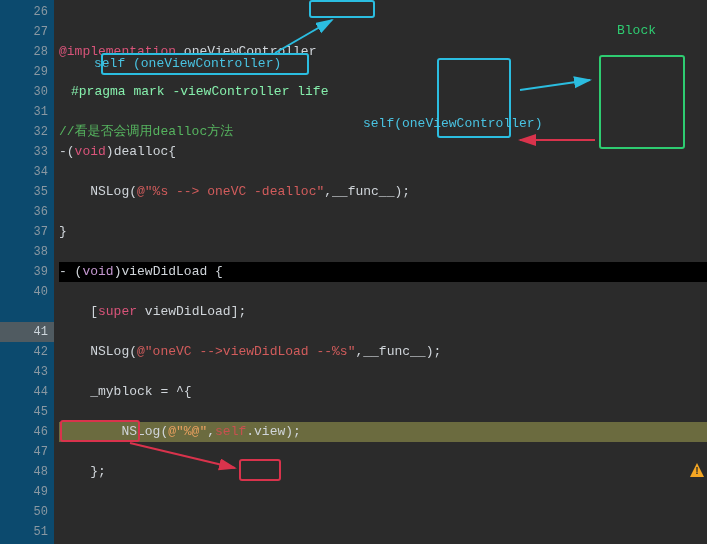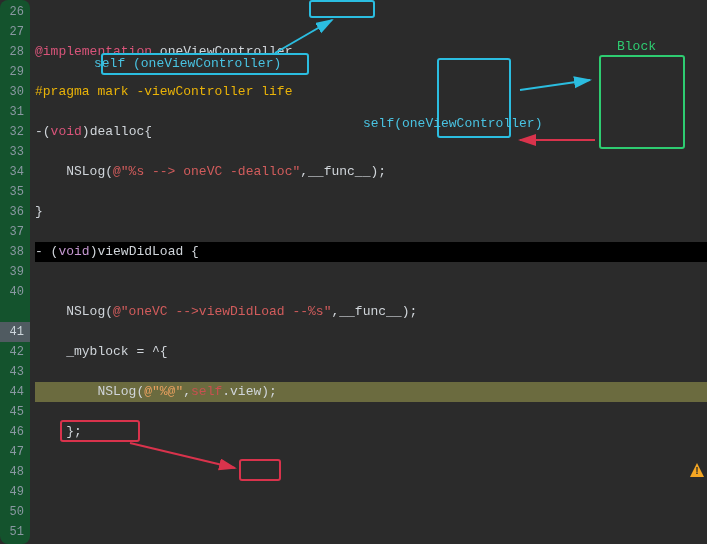--- a/index.html
+++ b/index.html
@@ -15,25 +15,24 @@
       width: 707px;
       height: 544px;
       overflow: hidden;
       position: relative;
     }
     .editor {
       display: flex;
       height: 100%;
     }
     .gutter {
-      background: #14532d;
-      width: 30px;
+      background: #0c4a6e;
+      width: 54px;
       flex-shrink: 0;
       padding-top: 2px;
-      border-radius: 8px;
     }
     .line-num {
       color: #8a98a2;
       text-align: right;
       padding-right: 6px;
       height: 20px;
       line-height: 20px;
       font-size: 12px;
     }
     .line-num.current {
@@ -57,21 +56,21 @@
     }
     .code-line.highlight-yellow {
       background: #6b6b3f;
     }
     .kw-red { color: #d9547a; }
     .kw-purple { color: #c597d0; }
     .str-red { color: #d25c5c; }
     .str-orange { color: #e8a05f; }
     .comment-green { color: #56b45f; }
     .comment-red { color: #c95050; }
-    .pragma-orange { color: #eab308; }
+    .pragma-orange { color: #86efac; margin-left: 12px; }
     .white { color: #d0d5da; }
     .type-cyan { color: #67c8d3; }
 
     .box-cyan {
       position: absolute;
       border: 2px solid #2bbde0;
       border-radius: 3px;
       pointer-events: none;
     }
     .box-red {
@@ -149,49 +148,51 @@
       <div class="line-num">50</div>
       <div class="line-num">51</div>
     </div>
   <div class="code">
     <div class="code-line"></div>
     <div class="code-line"></div>
     <div class="code-line"><span class="kw-red">@implementation </span><span class="white">oneViewController</span></div>
     <div class="code-line"></div>
     <div class="code-line"><span class="pragma-orange">#pragma mark -viewController life</span></div>
     <div class="code-line"></div>
+    <div class="code-line"><span class="comment-green">//看是否会调用dealloc方法</span></div>
     <div class="code-line"><span class="white">-(</span><span class="kw-red">void</span><span class="white">)dealloc{</span></div>
     <div class="code-line"></div>
     <div class="code-line"><span class="white">    NSLog(</span><span class="str-red">@"%s --&gt; oneVC -dealloc"</span><span class="white">,__func__);</span></div>
     <div class="code-line"></div>
     <div class="code-line"><span class="white">}</span></div>
     <div class="code-line"></div>
     <div class="code-line current"><span class="white">- (</span><span class="kw-purple">void</span><span class="white">)viewDidLoad {</span></div>
     <div class="code-line"></div>
+    <div class="code-line"><span class="white">    [</span><span class="kw-red">super</span><span class="white"> viewDidLoad];</span></div>
     <div class="code-line"></div>
     <div class="code-line"><span class="white">    NSLog(</span><span class="str-red">@"oneVC --&gt;viewDidLoad --%s"</span><span class="white">,__func__);</span></div>
     <div class="code-line"></div>
     <div class="code-line"><span class="white">    </span><span class="white">_myblock</span><span class="white"> = ^{</span></div>
     <div class="code-line"></div>
     <div class="code-line highlight-yellow"><span class="white">        NSLog(</span><span class="str-orange">@"%@"</span><span class="white">,</span><span class="comment-red">self</span><span class="white">.view);</span></div>
     <div class="code-line"></div>
     <div class="code-line"><span class="white">    };</span></div>
   </div>
 </div>
 
 <div class="box-cyan" style="left:309px; top:0px; width:66px; height:18px;"></div>
 <div class="box-cyan" style="left:101px; top:53px; width:208px; height:22px;"></div>
 <div class="box-cyan" style="left:437px; top:58px; width:74px; height:80px;"></div>
 <div class="box-green" style="left:599px; top:55px; width:86px; height:94px;"></div>
 <div class="box-red" style="left:60px; top:420px; width:80px; height:22px;"></div>
 <div class="box-red" style="left:239px; top:459px; width:42px; height:22px;"></div>
 
 <div class="label label-cyan" style="left:94px; top:56px;">self (oneViewController)</div>
 <div class="label label-cyan" style="left:363px; top:116px;">self(oneViewController)</div>
-<div class="label label-green" style="left:617px; top:39px;">Block</div>
+<div class="label label-green" style="left:617px; top:23px;">Block</div>
 
 <svg class="arrow" style="left:0; top:0;" width="707" height="544">
   <defs>
     <marker id="ah-cyan" markerWidth="10" markerHeight="10" refX="8" refY="3" orient="auto">
       <path d="M0,0 L9,3 L0,6 Z" fill="#2bbde0"></path>
     </marker>
     <marker id="ah-red" markerWidth="10" markerHeight="10" refX="8" refY="3" orient="auto">
       <path d="M0,0 L9,3 L0,6 Z" fill="#d9334c"></path>
     </marker>
   </defs>

